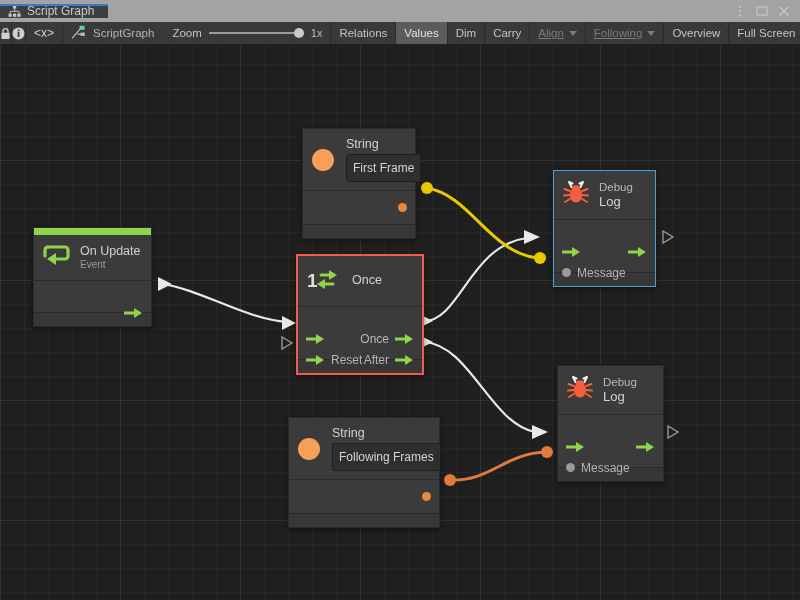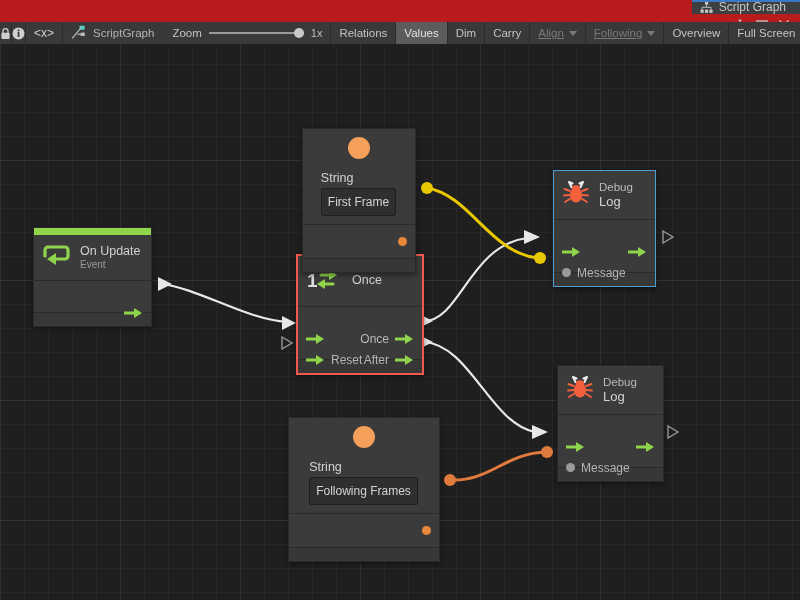--- a/index.html
+++ b/index.html
@@ -19,24 +19,23 @@
     width: 800px;
     height: 600px;
     background: #1e1e1e;
   }
 
   
   .titlebar {
     position: absolute;
     left: 0; top: 0;
     width: 800px; height: 22px;
-    background: #b91c1c;
-    display: flex;
-    align-items: flex-end;
-    flex-direction: column;
+    background: #a3a3a3;
+    display: flex;
+    align-items: center;
   }
   .tab {
     position: relative;
     display: flex;
     align-items: center;
     gap: 6px;
     padding: 0 14px 0 8px;
     min-width: 108px;
     background: #3c3f41;
     color: #c8c8c8;
@@ -237,21 +236,20 @@
     background: #f5a05a;
     flex: 0 0 auto;
   }
   .str-head {
     display: flex;
     align-items: center;
     gap: 12px;
     padding: 8px 10px 8px 9px;
     border-bottom: 1px solid #2a2a2a;
     box-sizing: border-box;
-    flex-direction: column;
   }
   .str-col { display: flex; flex-direction: column; gap: 3px; align-items: flex-start; }
 
   
   .ext-tri {
     position: absolute;
     pointer-events: none;
   }
 </style>
 </head>

